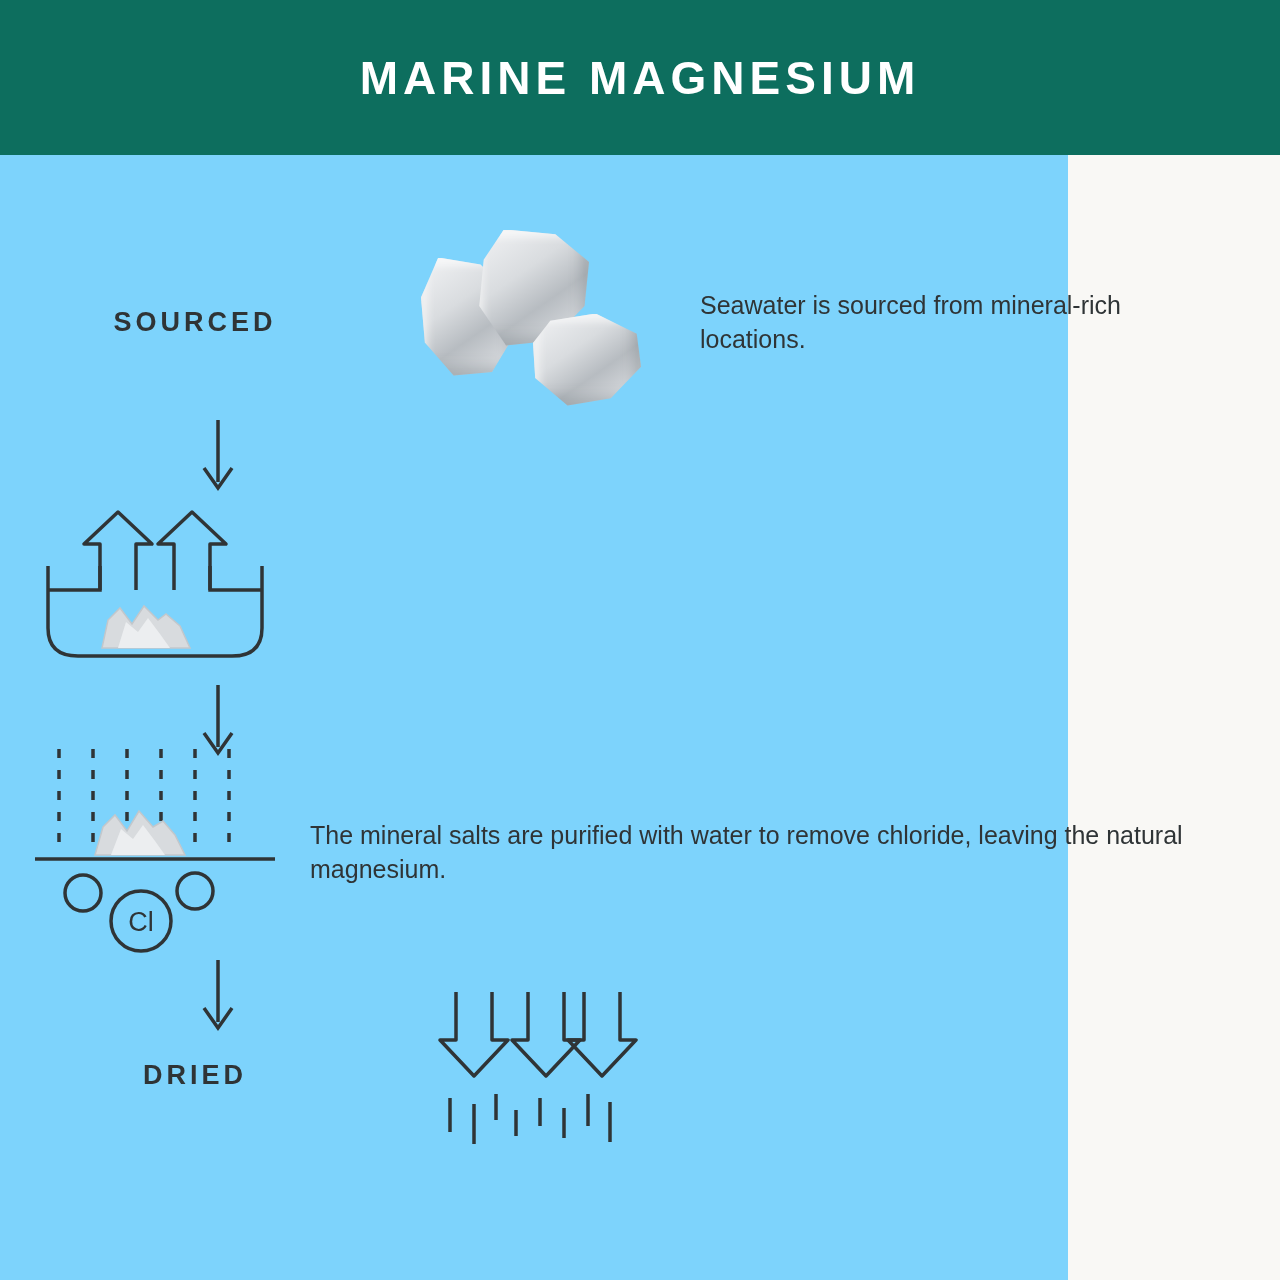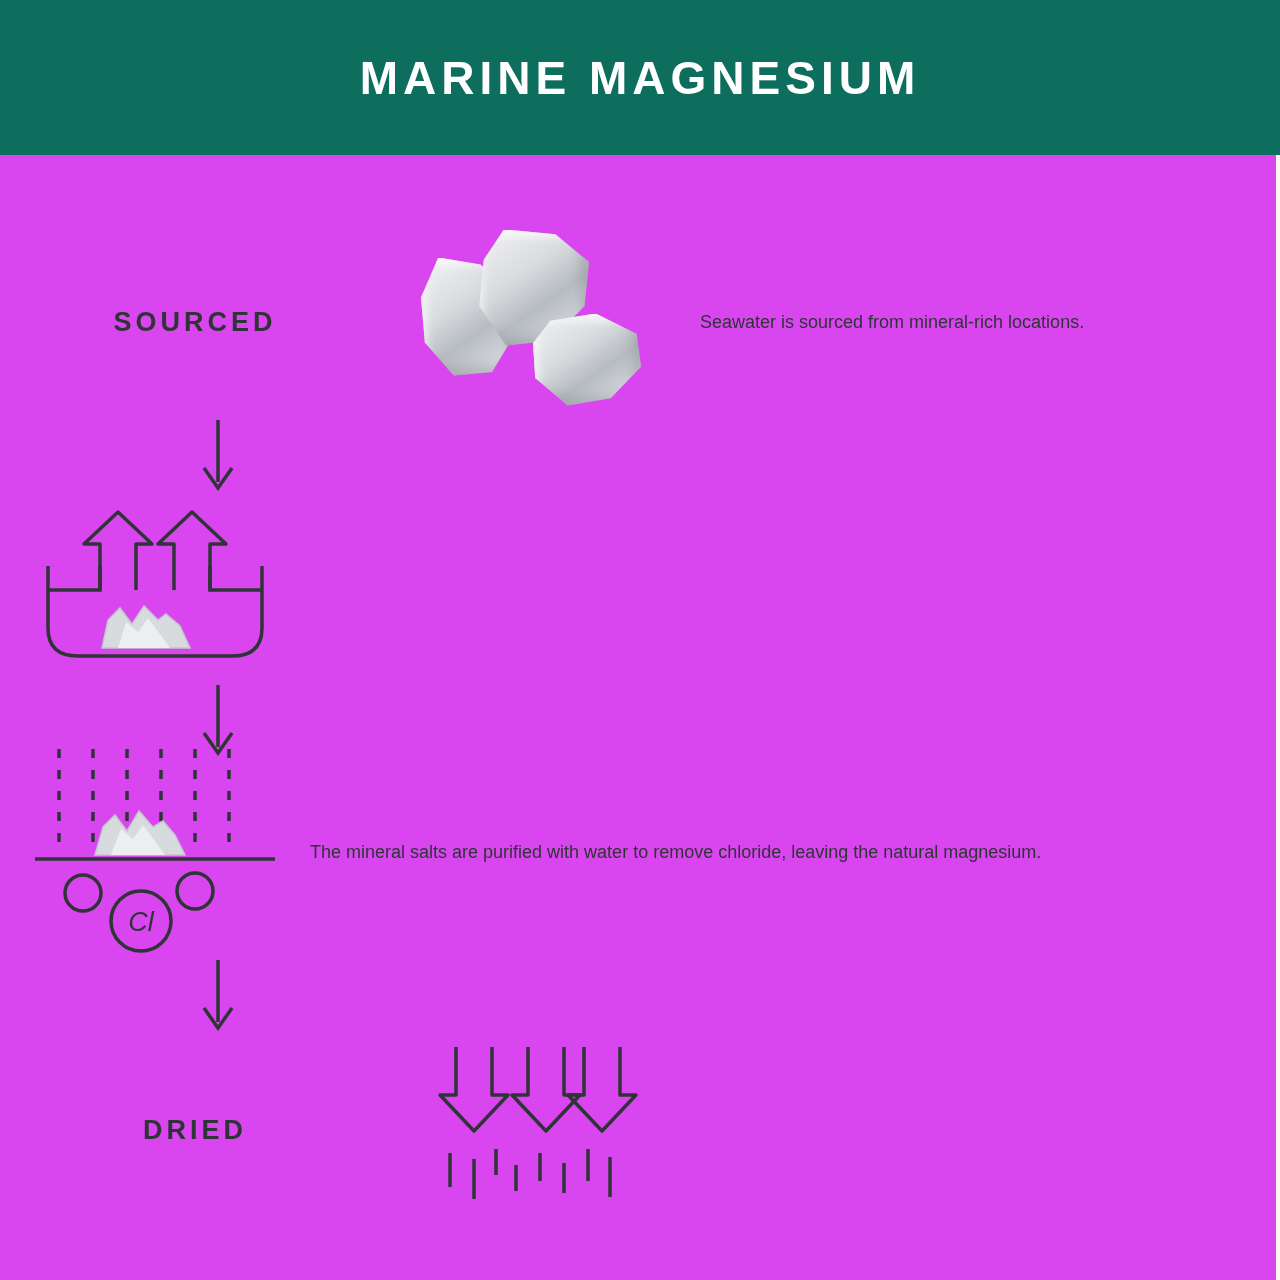--- a/index.html
+++ b/index.html
@@ -8,23 +8,23 @@
   }
   body {
     width: 1280px;
     height: 1280px;
     background: #f9f8f5;
     font-family: "Liberation Sans", sans-serif;
     overflow: hidden;
   }
   .page {
     position: relative;
-    width: 1276px;
+    width: 1068px;
     height: 1280px;
-    background: #d946ef;
+    background: #7dd3fc;
   }
   
   .header {
     position: absolute;
     top: 0;
     left: 0;
     width: 1280px;
     height: 155px;
     background: #0d6e5e;
     display: flex;
@@ -63,26 +63,25 @@
     letter-spacing: 4px;
     color: #2f3436;
     flex: 0 0 390px;
   }
   .step-icon {
     width: 310px;
     flex: 0 0 310px;
     display: flex;
     align-items: flex-start;
     justify-content: center;
-    font-style: italic;
   }
   .step-desc {
     flex: 1 1 auto;
     padding-right: 70px;
-    font-size: 18px;
+    font-size: 25px;
     line-height: 1.35;
     color: #2f3436;
   }
   
   .arrow-down {
     position: absolute;
     left: 178px;
     width: 80px;
     height: 80px;
     display: flex;
@@ -199,21 +198,21 @@
       <div class="step-desc">The mineral salts are purified with water to remove chloride, leaving the natural magnesium.</div>
     </div>
 
     <div class="arrow-down" style="top: 800px;">
       <svg width="44" height="74" viewBox="0 0 44 74">
         <line x1="22" y1="2" x2="22" y2="64" stroke="#2f3436" stroke-width="3.5"></line>
         <polyline points="8,50 22,70 36,50" fill="none" stroke="#2f3436" stroke-width="3.5"></polyline>
       </svg>
     </div>
 
-    <div class="step" style="top: 843px;">
+    <div class="step" style="top: 788px;">
       <div class="step-label">DRIED</div>
       <div class="step-icon">
         <svg width="230" height="180" viewBox="0 0 230 180">
 
           <g fill="none" stroke="#2f3436" stroke-width="3.5" stroke-linejoin="round">
             <path d="M26 6 L26 54 L10 54 L44 90 L78 54 L62 54 L62 6"></path>
             <path d="M82 6 L82 54 L66 54 L100 90 L134 54 L118 54 L118 6" transform="translate(16,0)"></path>
             <path d="M154 6 L154 54 L138 54 L172 90 L206 54 L190 54 L190 6"></path>
           </g>
 

